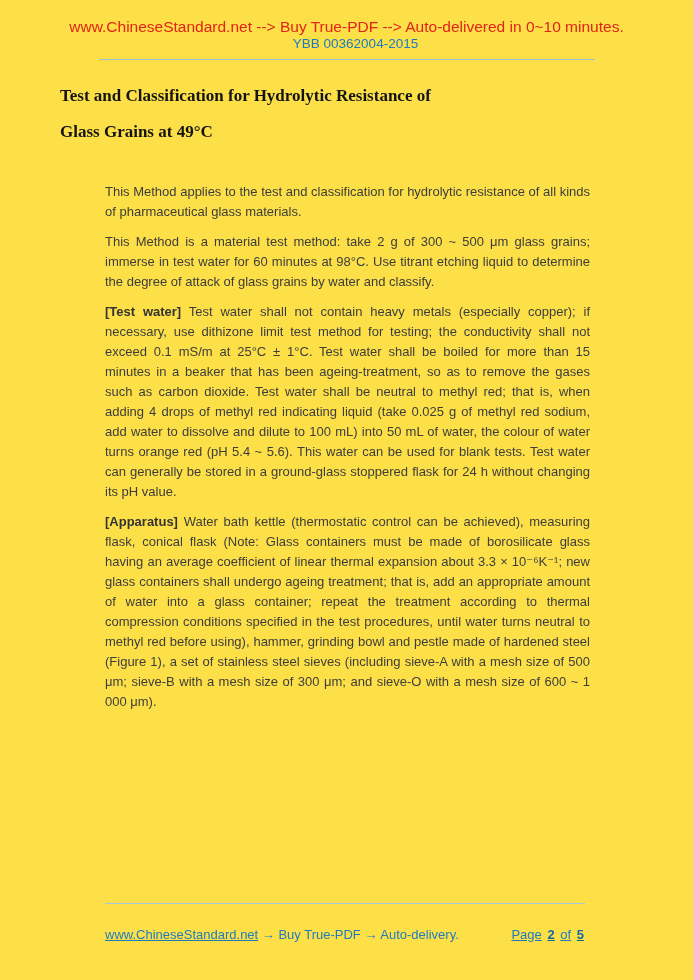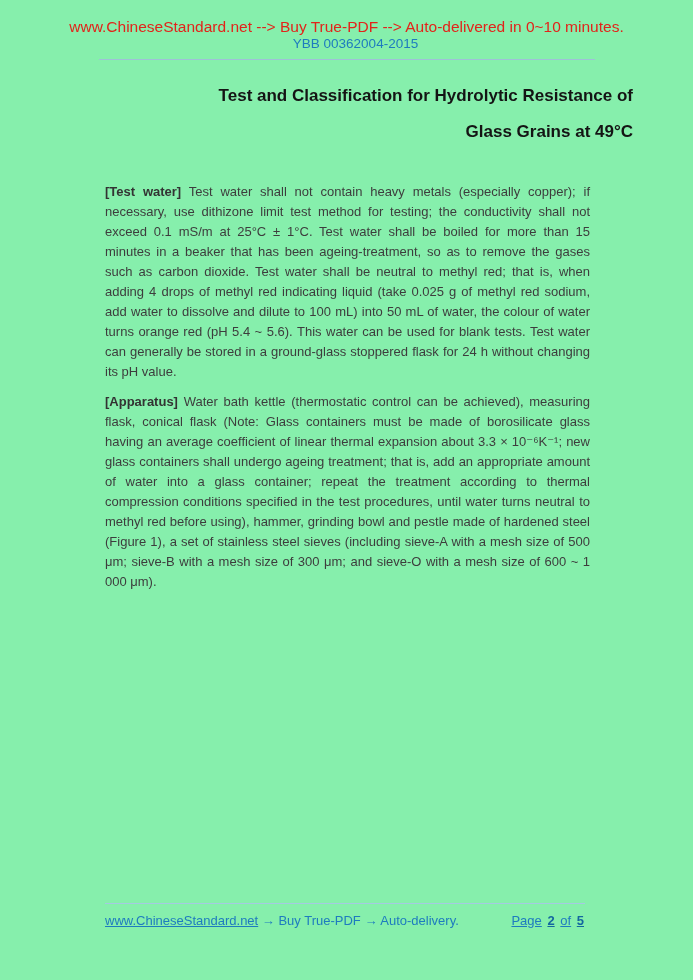--- a/index.html
+++ b/index.html
@@ -1,20 +1,20 @@
 <!DOCTYPE html>
 <html><head>
 <meta charset="utf-8">
 <style>
   html, body { margin: 0; padding: 0; background: #ffffff; }
   .page {
     position: relative;
     width: 693px;
     height: 980px;
-    background: #86efac;
+    background: #fde047;
     font-family: "Liberation Sans", "DejaVu Sans", sans-serif;
     overflow: hidden;
   }
   .promo {
     margin-top: 18px;
     text-align: center;
     color: #e2231a;
     font-size: 15.5px;
     line-height: 18px;
     white-space: nowrap;
@@ -23,43 +23,44 @@
     text-align: center;
     color: #1e7bbf;
     font-size: 13.5px;
     line-height: 16px;
     padding-left: 18px;
   }
   .rule { height: 1px; background: #9fc0d8; }
   .rule-top { width: 496px; margin: 7px auto 0 auto; }
   .title {
     margin: 26px 60px 0 60px;
-    text-align: right;
+    text-align: left;
     color: #141414;
     font-size: 17px;
     font-weight: bold;
+    font-family: Liberation Serif, serif;
   }
   .title-line { display: block; line-height: 20px; }
   .title-line2 { margin-top: 16px; }
   .content {
     margin: 40px 103px 0 105px;
     color: #3d3d3d;
     font-size: 13px;
     line-height: 20px;
     text-align: justify;
   }
   .content p { margin: 0 0 10px 0; }
   .content b { color: #333333; margin-top: 28px; }
   .footer { position: absolute; left: 0; right: 0; top: 903px; }
   .rule-bottom { width: 480px; margin-left: 105px; background: #a5c9e2; }
   .footer-row {
     display: flex;
     justify-content: space-between;
     align-items: flex-end;
-    margin: 9px 108px 0 105px;
+    margin: 23px 108px 0 105px;
     color: #1e7bbf;
     font-size: 13px;
     line-height: 16px;
   }
   .footer-link { color: #1e7bbf; text-decoration: underline; cursor: pointer; }
   .footer-right b { color: #14679f; }
   .footer-right span, .footer-right b { padding: 0 1px; text-decoration: underline; }
 </style>
 </head>
 <body>
@@ -71,21 +72,23 @@
   <div class="doccode">YBB 00362004-2015</div>
 
   <div class="rule rule-top"></div>
 
   <h1 class="title">
     <span class="title-line">Test and Classification for Hydrolytic Resistance of</span>
     <span class="title-line title-line2">Glass Grains at 49°C</span>
   </h1>
 
   <div class="content">
+    <p><b></b><span>This Method applies to the test and classification for hydrolytic resistance of all kinds of pharmaceutical glass materials.</span></p>
 
+    <p><b></b><span>This Method is a material test method: take 2 g of 300 ~ 500 μm glass grains; immerse in test water for 60 minutes at 98°C. Use titrant etching liquid to determine the degree of attack of glass grains by water and classify.</span></p>
 
     <p><b>[Test water]</b><span> Test water shall not contain heavy metals (especially copper); if necessary, use dithizone limit test method for testing; the conductivity shall not exceed 0.1 mS/m at 25°C ± 1°C. Test water shall be boiled for more than 15 minutes in a beaker that has been ageing-treatment, so as to remove the gases such as carbon dioxide. Test water shall be neutral to methyl red; that is, when adding 4 drops of methyl red indicating liquid (take 0.025 g of methyl red sodium, add water to dissolve and dilute to 100 mL) into 50 mL of water, the colour of water turns orange red (pH 5.4 ~ 5.6). This water can be used for blank tests. Test water can generally be stored in a ground-glass stoppered flask for 24 h without changing its pH value.</span></p>
 
     <p><b>[Apparatus]</b><span> Water bath kettle (thermostatic control can be achieved), measuring flask, conical flask (Note: Glass containers must be made of borosilicate glass having an average coefficient of linear thermal expansion about 3.3 × 10⁻⁶K⁻¹; new glass containers shall undergo ageing treatment; that is, add an appropriate amount of water into a glass container; repeat the treatment according to thermal compression conditions specified in the test procedures, until water turns neutral to methyl red before using), hammer, grinding bowl and pestle made of hardened steel (Figure 1), a set of stainless steel sieves (including sieve-A with a mesh size of 500 μm; sieve-B with a mesh size of 300 μm; and sieve-O with a mesh size of 600 ~ 1 000 μm).</span></p>
   </div>
 
   <div class="footer">
     <div class="rule rule-bottom"></div>
     <div class="footer-row">
       <div class="footer-left">

